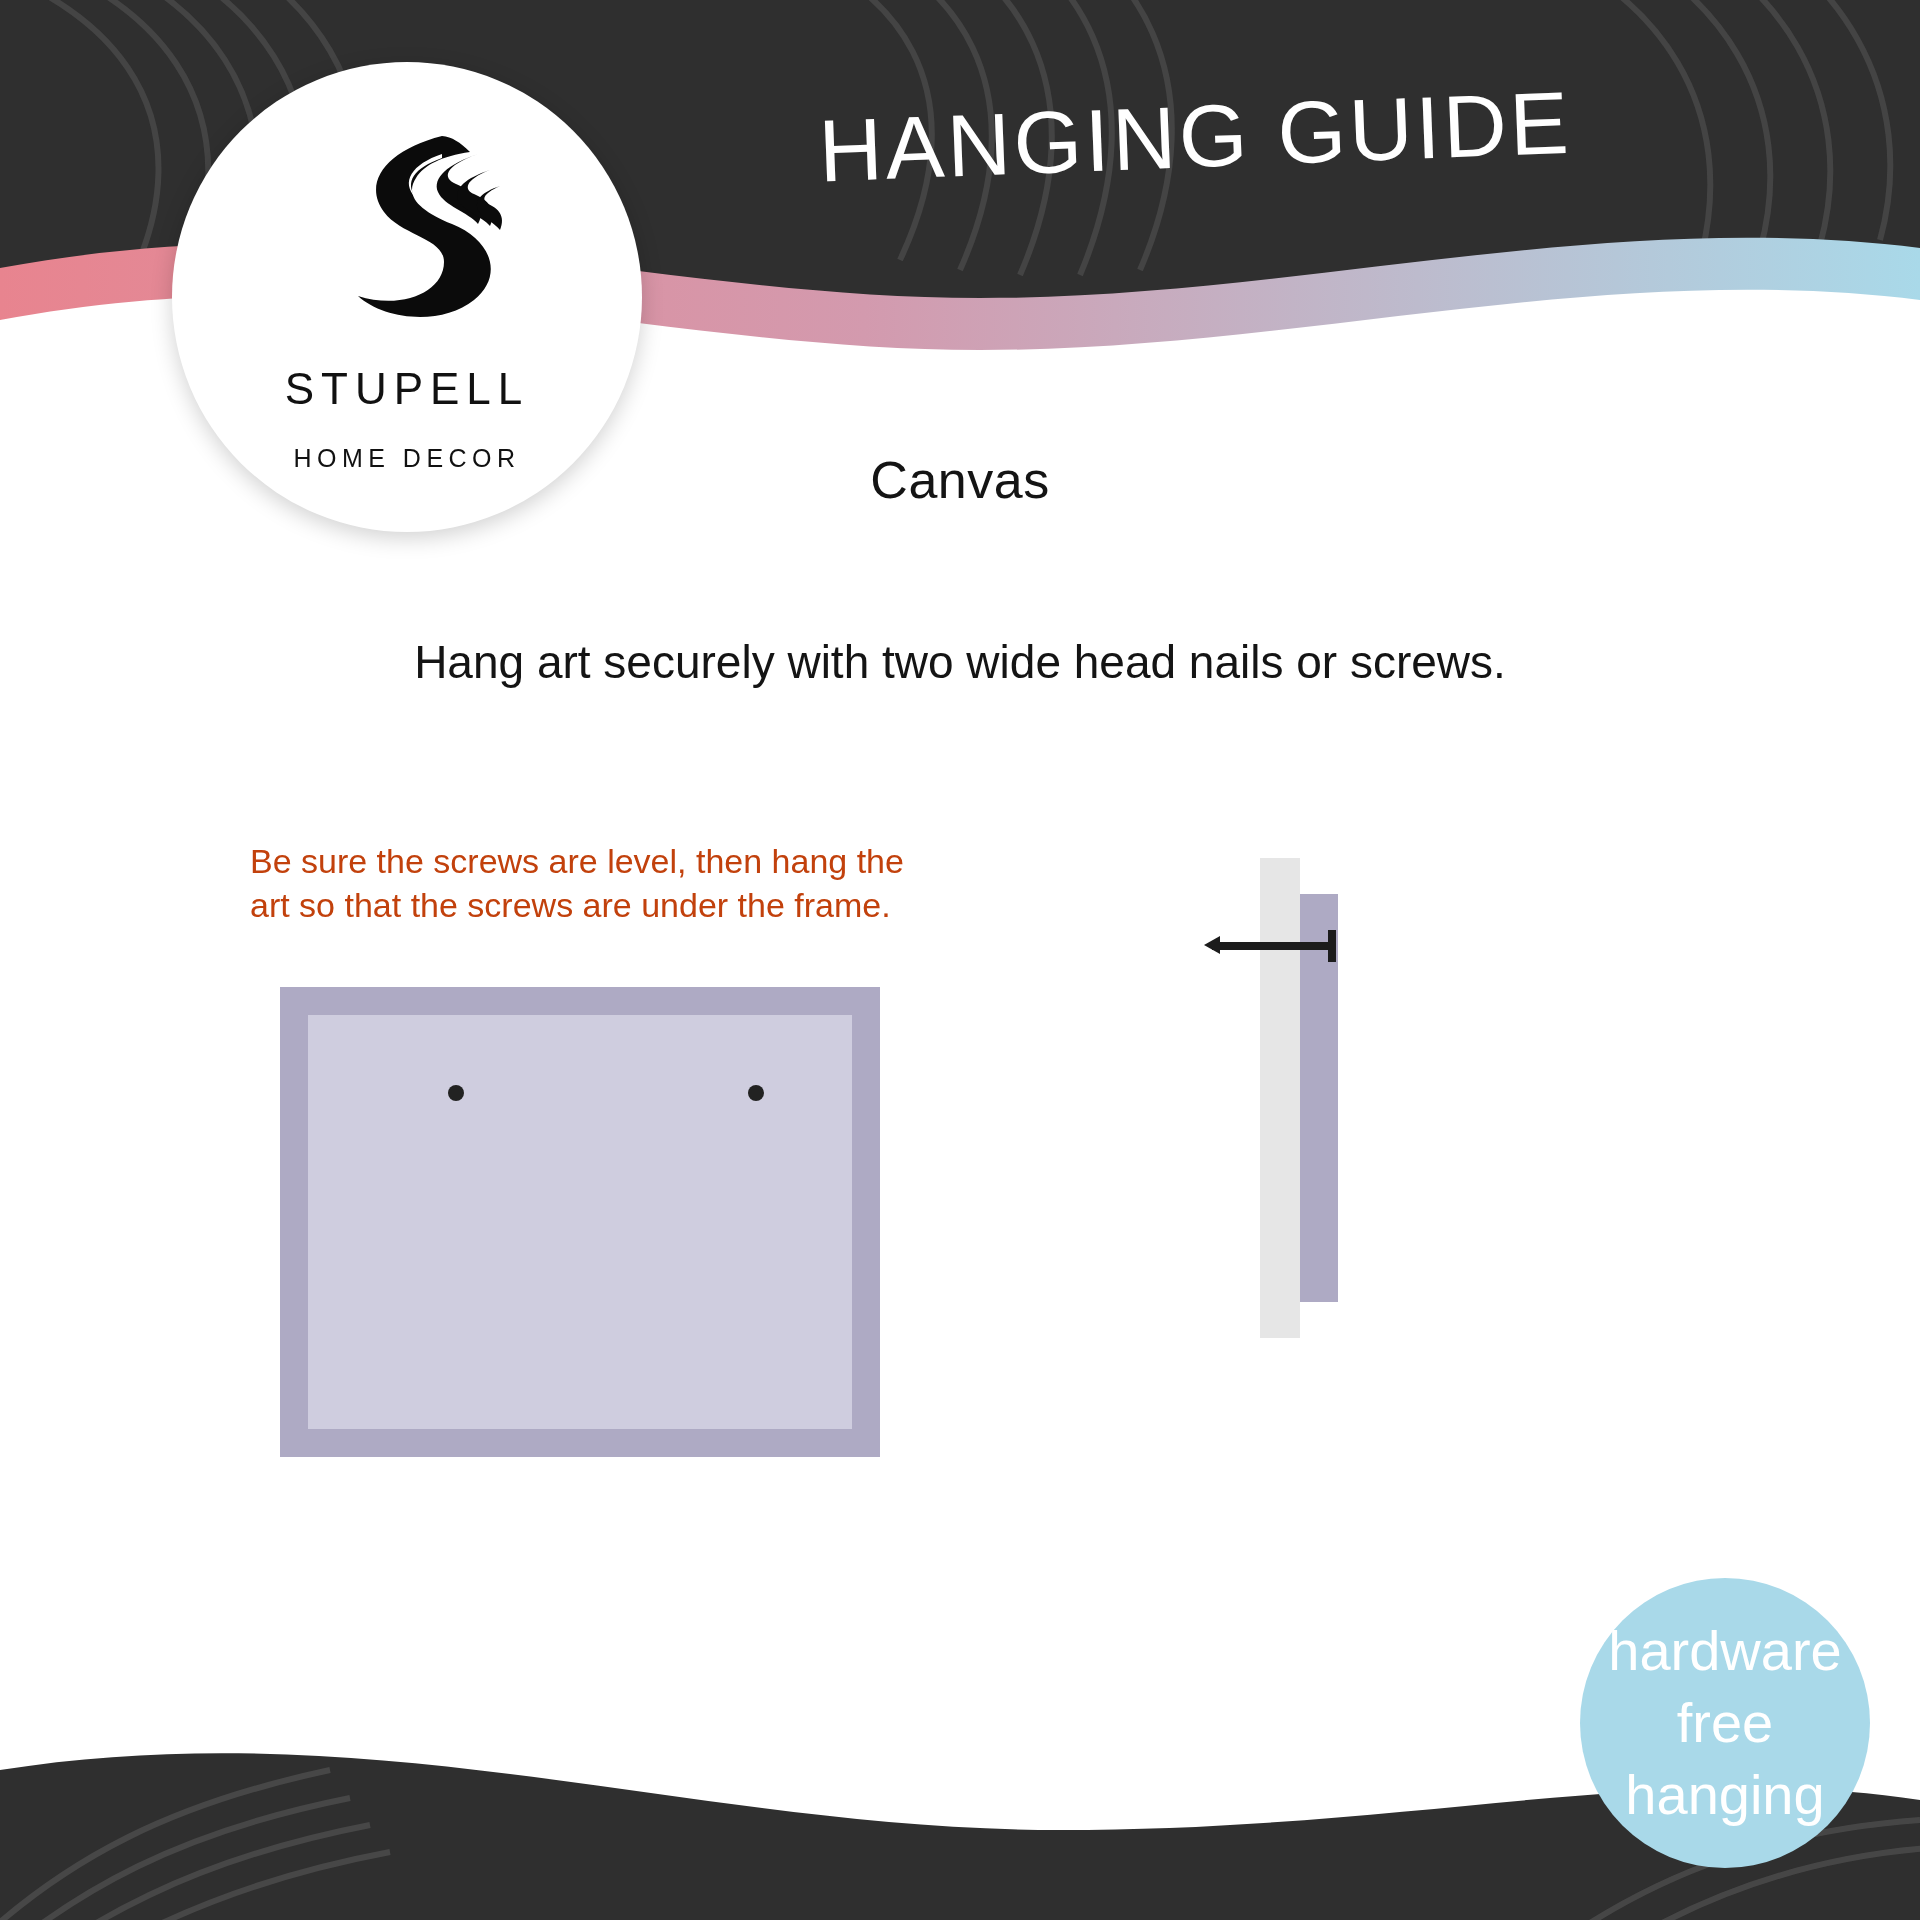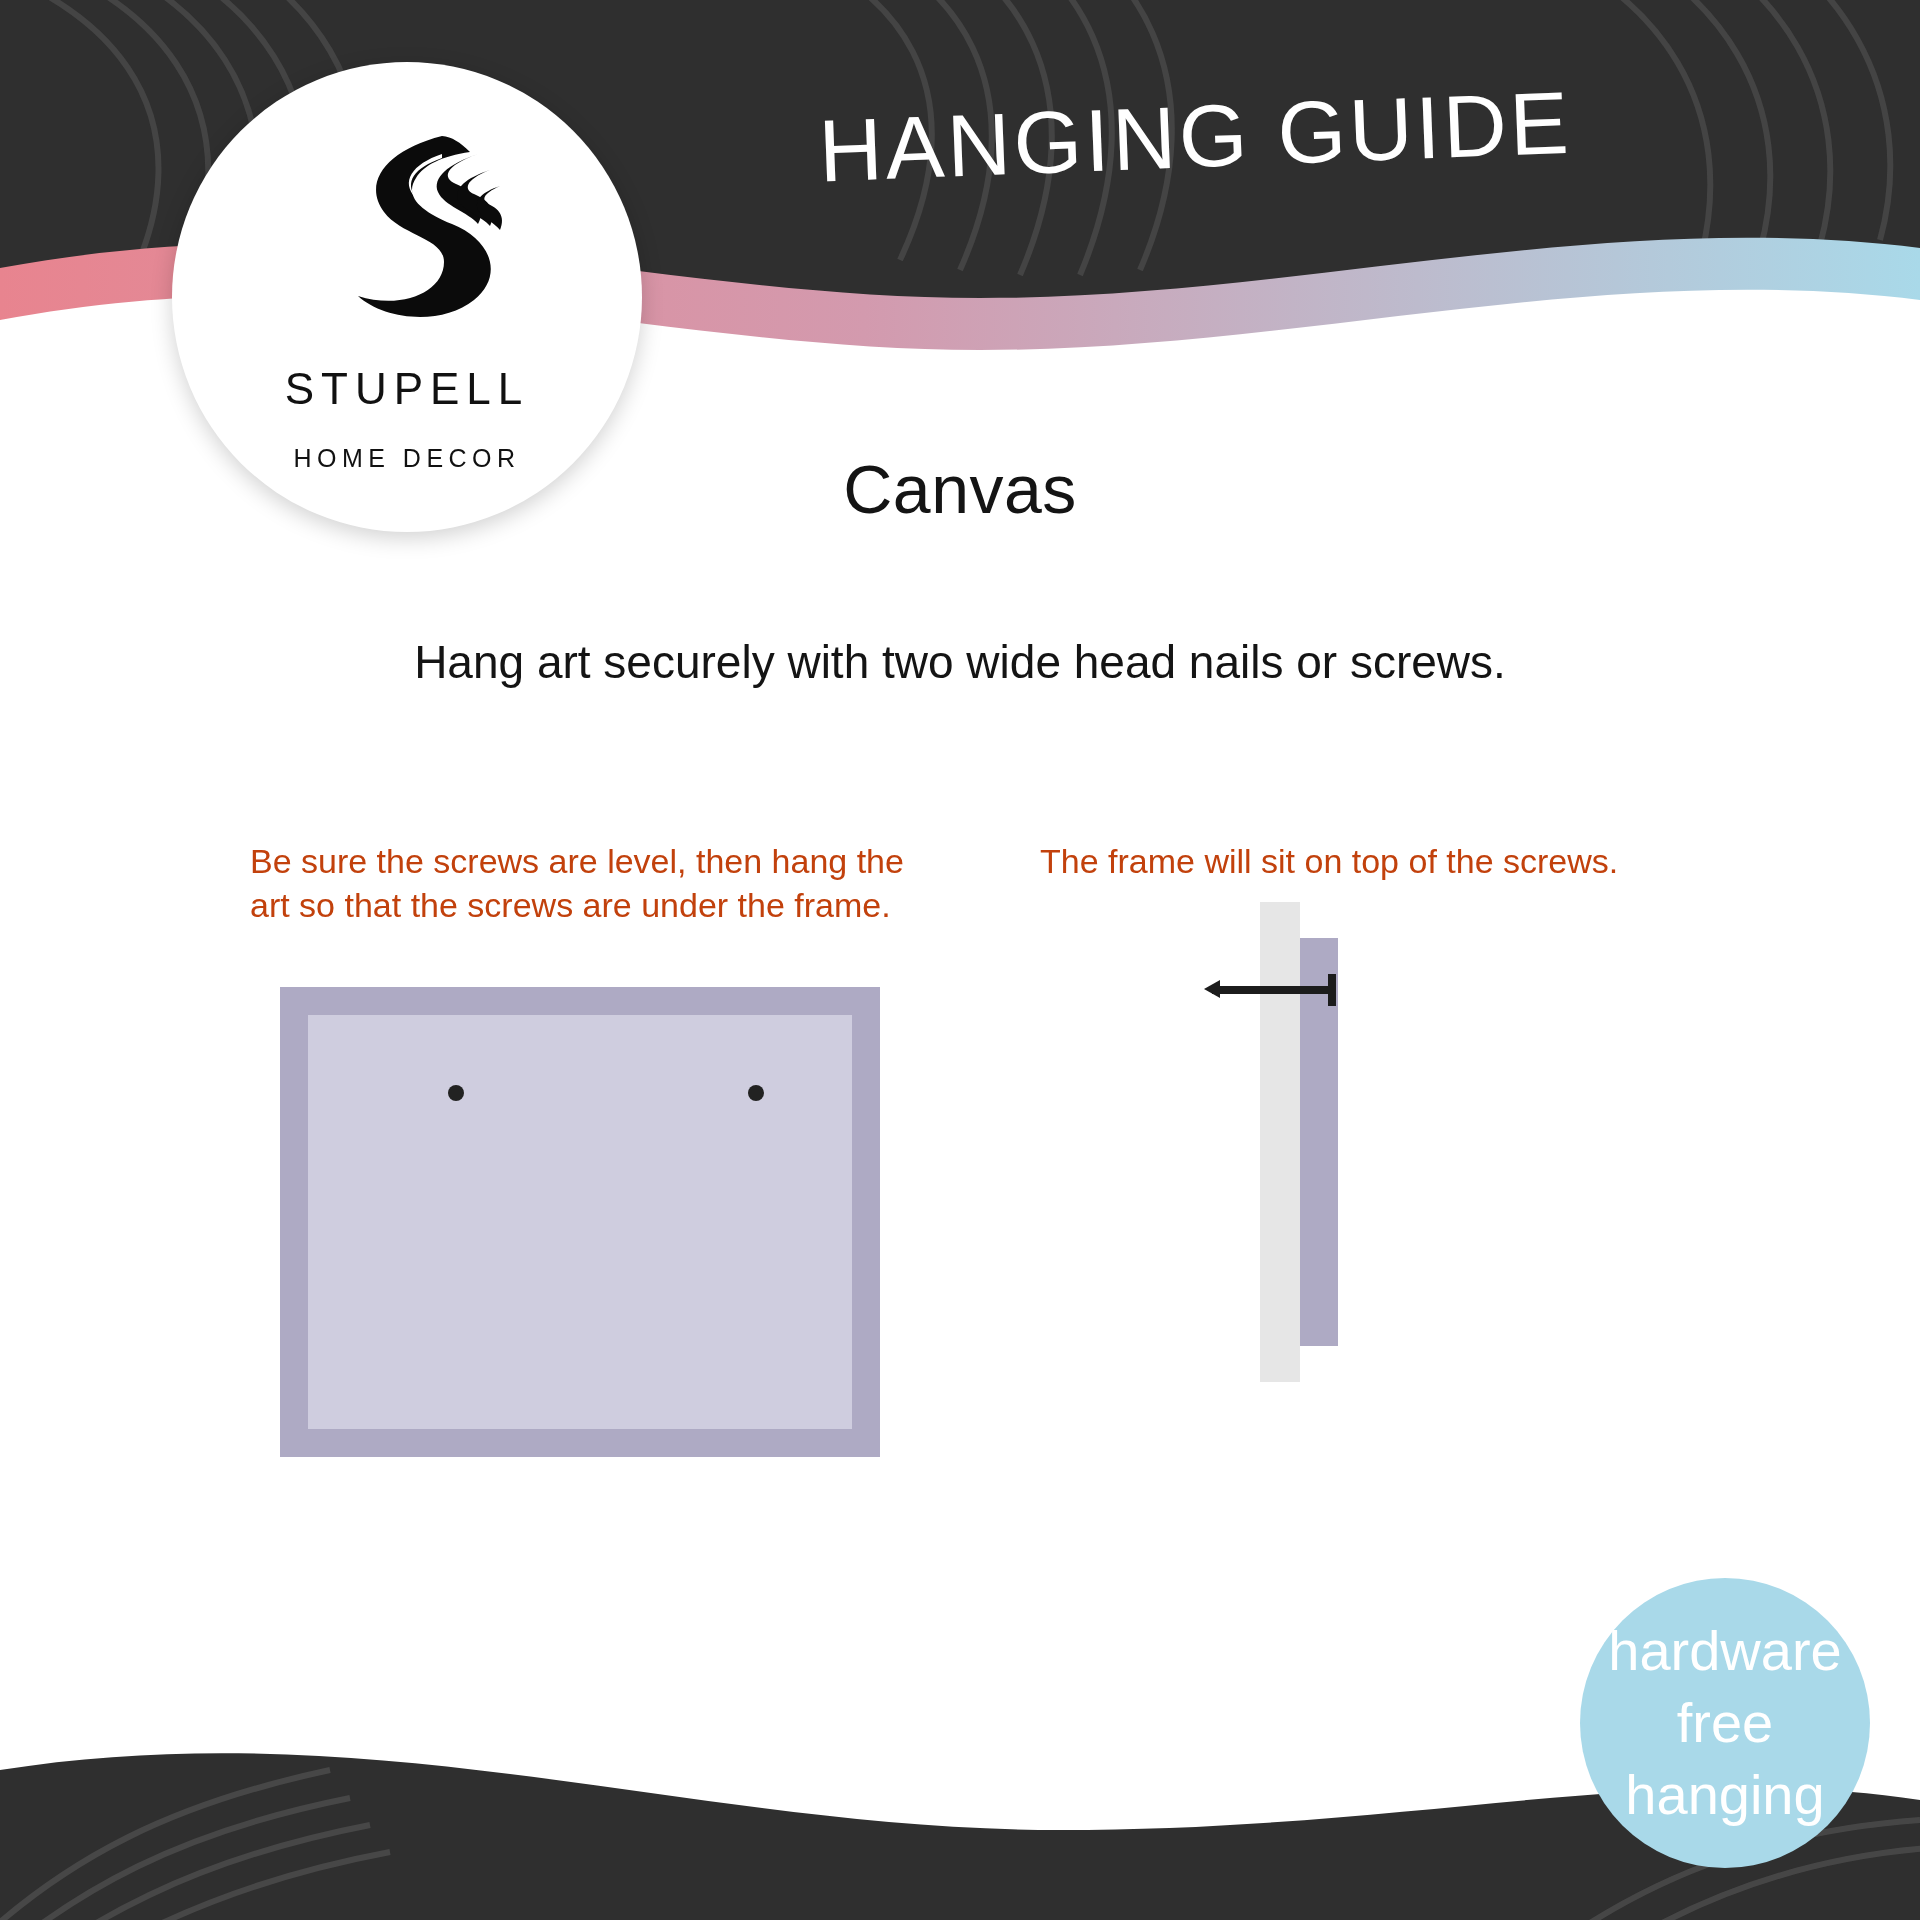--- a/index.html
+++ b/index.html
@@ -88,21 +88,21 @@
     z-index: 4;
   }
 
   
   .product-type {
     position: absolute;
     top: 450px;
     left: 0;
     width: 1920px;
     text-align: center;
-    font-size: 68px;
+    font-size: 52px;
     font-weight: 400;
     color: #141414;
     letter-spacing: 0.5px;
   }
 
   
   .main-instruction {
     position: absolute;
     top: 635px;
     left: 0;
@@ -290,21 +290,20 @@
   <div class="panel-caption">Be sure the screws are level, then hang the art so that the screws are under the frame.</div>
   <div class="front-art">
     <div class="front-art-inner">
       <div class="screw-dot screw-left"></div>
       <div class="screw-dot screw-right"></div>
     </div>
   </div>
 </div>
 
 <div class="panel panel-side">
-  <div class="panel-caption">The frame will sit on top of the screws.</div>
   <div class="side-art">
     <div class="wall-strip"></div>
     <div class="frame-strip"></div>
     <div class="nail"></div>
     <div class="nail-tip"></div>
     <div class="nail-head"></div>
   </div>
 </div>
 
 <div class="bottom-banner">

